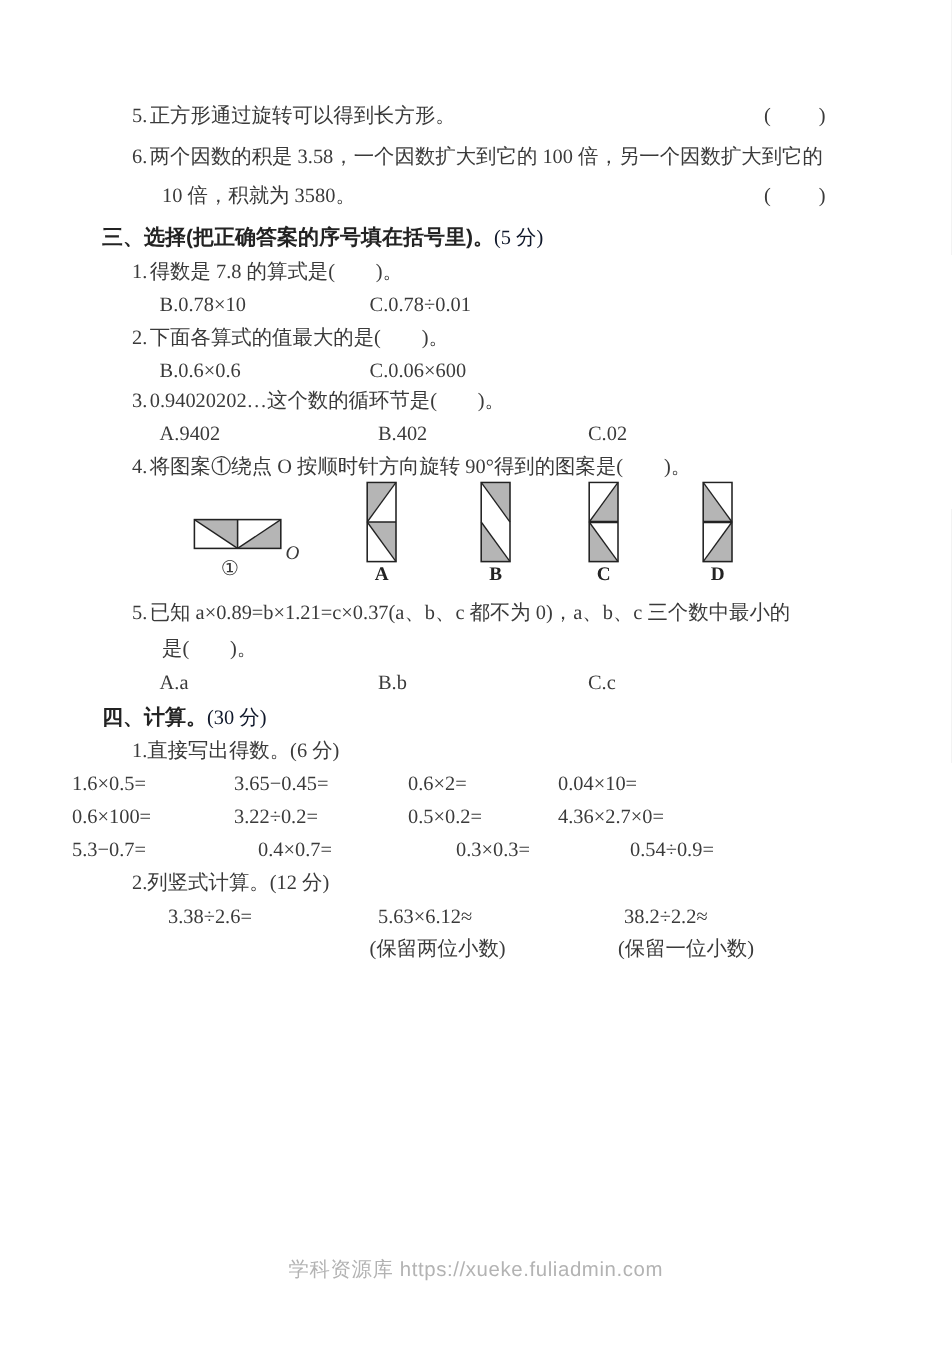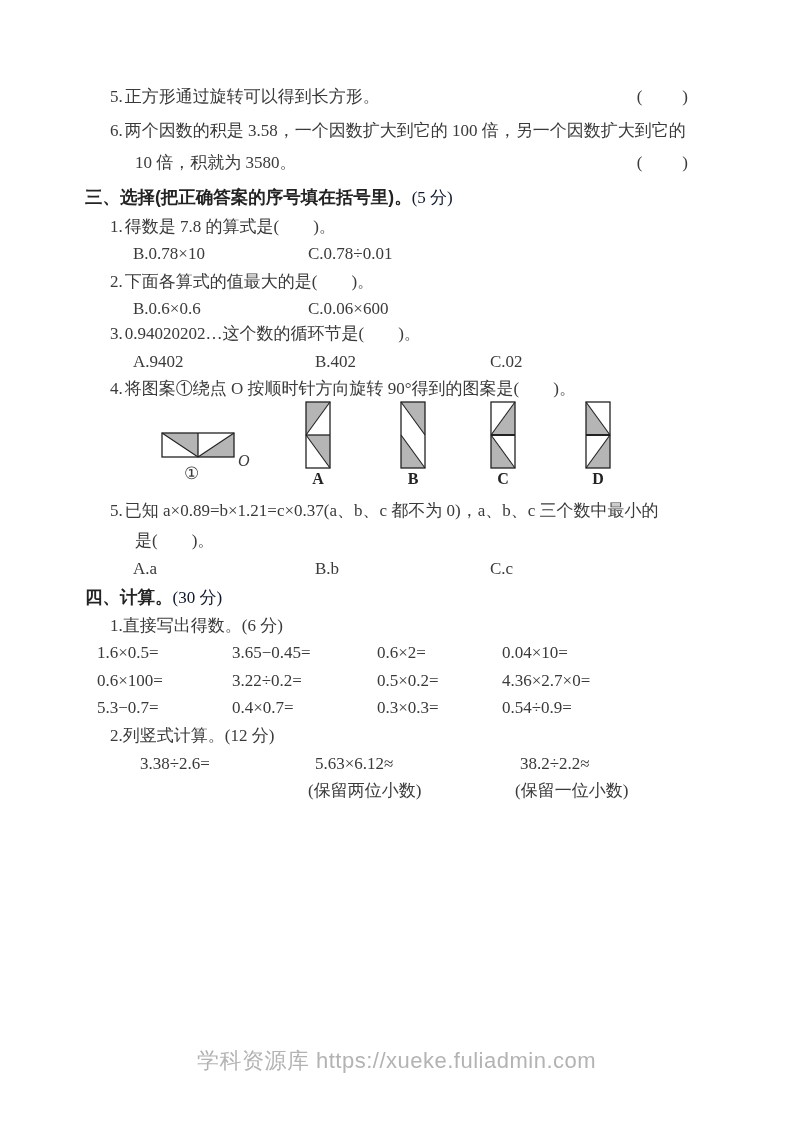--- a/index.html
+++ b/index.html
@@ -26,34 +26,34 @@
   .sec-heading .score { font-weight:normal; font-family:"Liberation Serif","DejaVu Serif",serif; color:#0f172a; font-size:17px; }
   .q-line { margin-top:3px; }
   .opts { display:flex; padding-left:133px; line-height:25px; margin-top:2px; }
   .opts .o1 { width:182px; }
   .opts .o2 { width:175px; }
   .opts .o3 { flex:1; }
   .fig-row { position:relative; height:92px; }
   .fig-abs { position:absolute; }
   .fig-option { width:34px; text-align:center; }
   .fig-label { font-weight:bold; color:#232323; line-height:16px; font-size:16px; }
-  .calc-grid { display:flex; padding-left:97px; line-height:26px; margin-top:2px; }
+  .calc-grid { display:flex; padding-left:60px; line-height:26px; margin-top:2px; }
   .calc-grid .c1 { width:135px; }
   .calc-grid .c2 { width:145px; }
   .calc-grid .c3 { width:125px; }
   .calc-grid .c4 { flex:1; }
   .vert-row { display:flex; padding-left:140px; line-height:25px; margin-top:3px; }
   .vert-row .v1 { width:175px; }
   .vert-row .v2 { width:205px; }
   .vert-row .v3 { flex:1; }
   .note-row { display:flex; padding-left:308px; line-height:25px; margin-top:2px; }
   .note-row .n1 { width:207px; }
   .footer {
     position:absolute; top:1046px; left:0; width:100%;
-    text-align:center; color:#b3b3b3; font-size:22px;
+    text-align:center; color:#b3b3b3; font-size:17px;
     font-family:"Liberation Sans","DejaVu Sans",sans-serif;
     letter-spacing:0.5px;
   }
   svg { display:block; }
 </style>
 </head>
 <body>
 
 <div class="page">
   <div class="content">
@@ -198,21 +198,21 @@
       <span class="c2">3.65−0.45=</span>
       <span class="c3">0.6×2=</span>
       <span class="c4">0.04×10=</span>
     </div>
     <div class="calc-grid">
       <span class="c1">0.6×100=</span>
       <span class="c2">3.22÷0.2=</span>
       <span class="c3">0.5×0.2=</span>
       <span class="c4">4.36×2.7×0=</span>
     </div>
-    <div class="calc-grid" style="margin-top:1px;">
+    <div class="calc-grid" style="margin-top:1px;gap:20px;">
       <span class="c1">5.3−0.7=</span>
       <span class="c2">0.4×0.7=</span>
       <span class="c3">0.3×0.3=</span>
       <span class="c4">0.54÷0.9=</span>
     </div>
 
     <div class="hline" style="margin-top:2px;">
       <span>2.列竖式计算。(12 分)</span>
     </div>
     <div class="vert-row">

